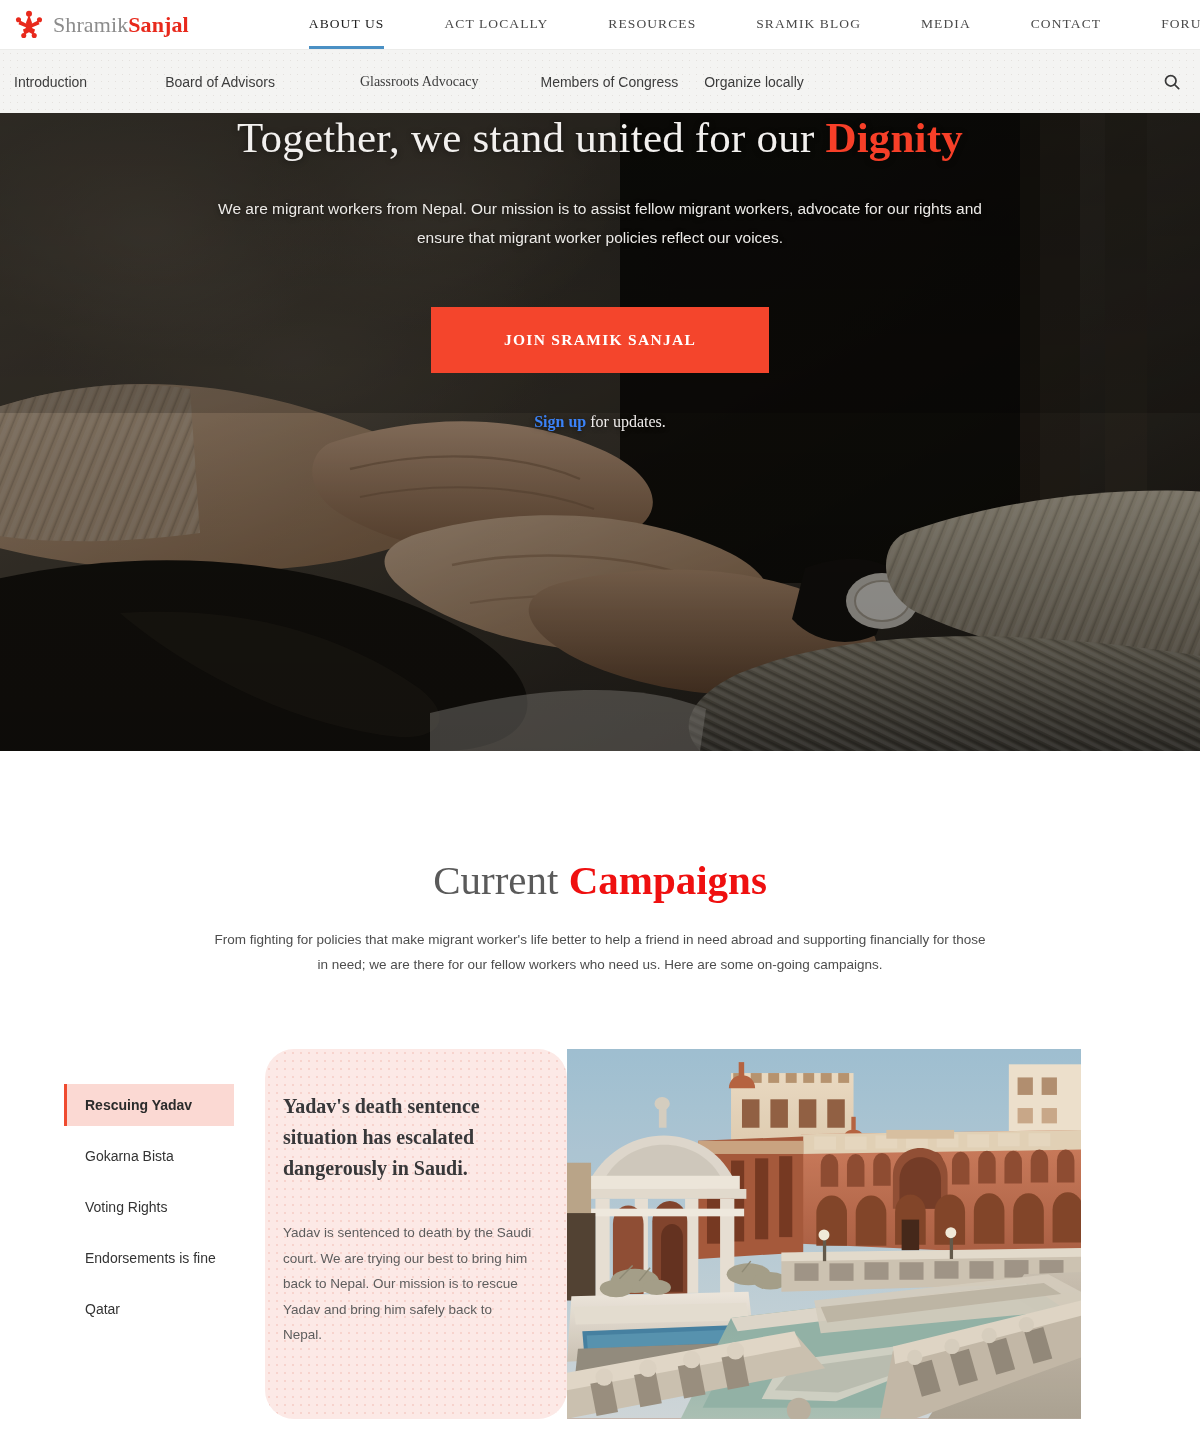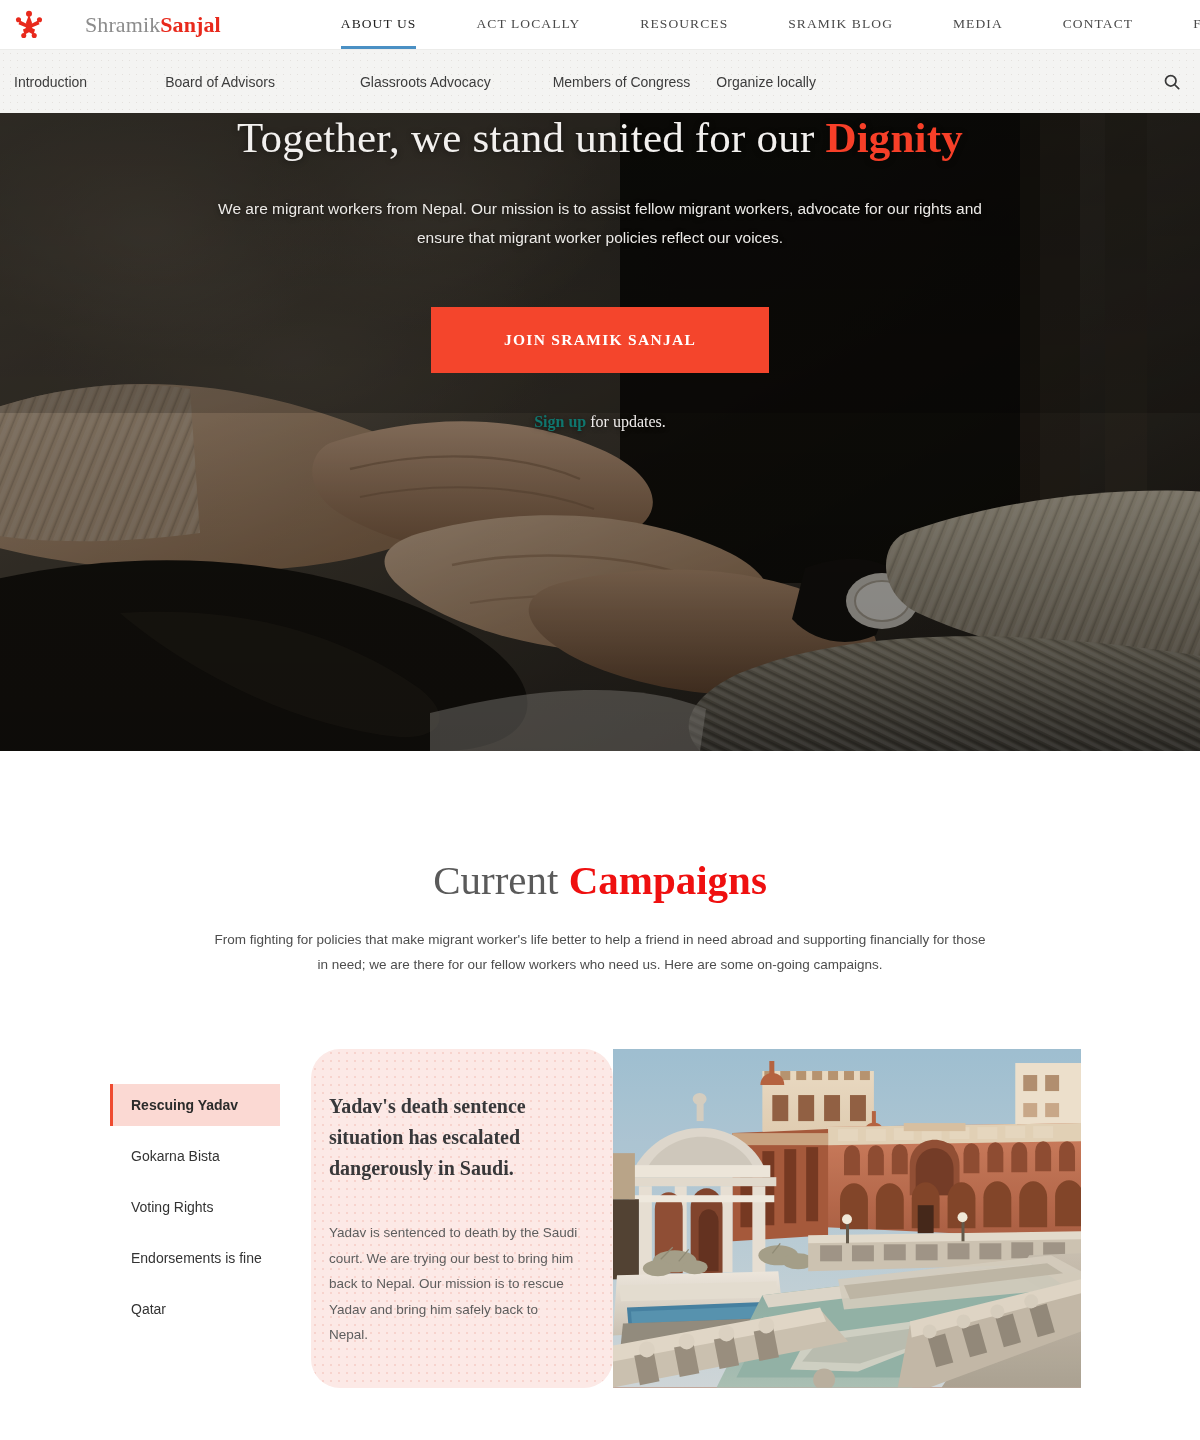--- a/index.html
+++ b/index.html
@@ -37,21 +37,21 @@
     gap: 9px;
     flex: 0 0 auto;
   }
   .brand-mark { width: 30px; height: 30px; display: block; }
   .brand-text {
     font-family: "Liberation Serif", serif;
     font-size: 22px;
     letter-spacing: .1px;
     white-space: nowrap;
   }
-  .brand-text .b1 { color: #8c8c8c; margin-left: 32px; }
+  .brand-text .b1 { color: #8c8c8c; }
   .brand-text .b2 { color: #e8291c; font-weight: bold; }
 
   .mainnav {
     display: flex;
     align-items: center;
     margin-left: 120px;
     gap: 0;
     flex: 1 1 auto;
   }
   .navitem {
@@ -95,21 +95,21 @@
   }
   .subitem {
     position: relative;
     font-size: 14px;
     color: #3c3c3c;
     margin-right: 85px;
     white-space: nowrap;
     cursor: pointer;
   }
   .subitem:nth-child(1){ margin-right: 78px; }
-  .subitem:nth-child(3){ margin-right: 62px; }
+  .subitem:nth-child(3){ margin-right: 62px; font-family: Liberation Serif, serif; }
   .subitem:nth-child(4){ margin-right: 26px; }
   .search-btn {
     position: relative;
     margin-left: auto;
     width: 28px; height: 28px;
     display: flex; align-items: center; justify-content: center;
     cursor: pointer;
   }
 
   
@@ -161,21 +161,21 @@
     cursor: pointer;
   }
   .hero-signup {
     margin-top: 40px;
     font-family: "Liberation Serif", serif;
     font-size: 16px;
     color: #efeceb;
     text-shadow: 0 1px 5px rgba(0,0,0,.5);
   }
   .hero-signup .lnk {
-    color: #0f766e;
+    color: #3b82f6;
     font-weight: bold;
     cursor: pointer;
   }
 
   
   .campaigns { position: relative; padding-top: 105px; }
   .camp-title {
     text-align: center;
     font-family: "Liberation Serif", serif;
     font-size: 41px;
@@ -189,21 +189,21 @@
     text-align: center;
     font-size: 13.5px;
     line-height: 25px;
     color: #4d4d4d;
   }
 
   .camp-body {
     margin-top: 72px;
     display: flex;
     align-items: flex-start;
-    padding-left: 110px;
+    padding-left: 64px;
     padding-right: 119px;
   }
 
   .tablist { width: 170px; flex: 0 0 170px; padding-top: 35px; }
   .tab {
     position: relative;
     font-size: 14px;
     color: #333333;
     padding: 13px 0 13px 21px;
     margin-bottom: 9px;

